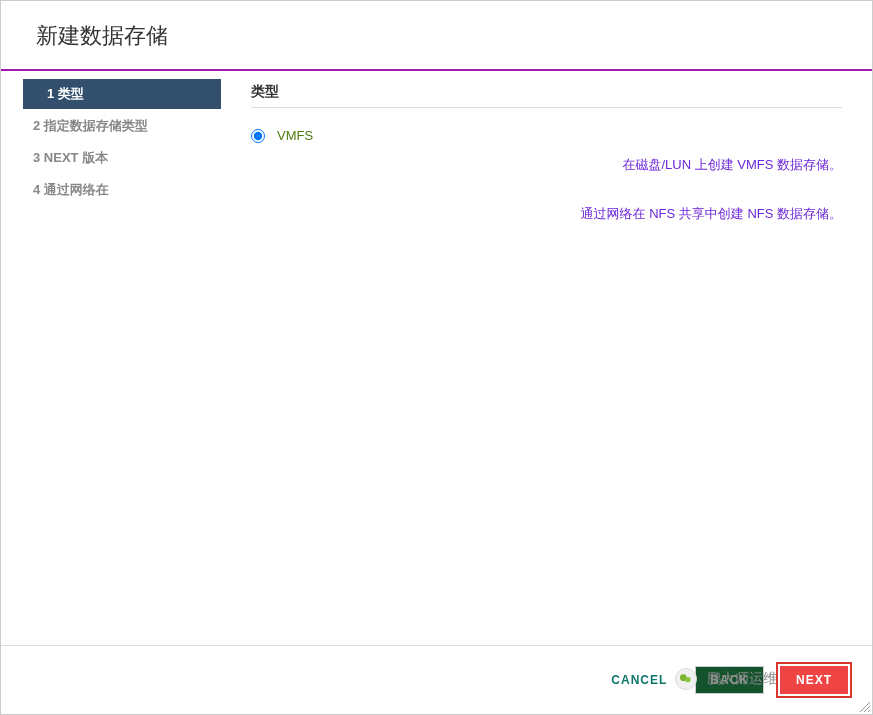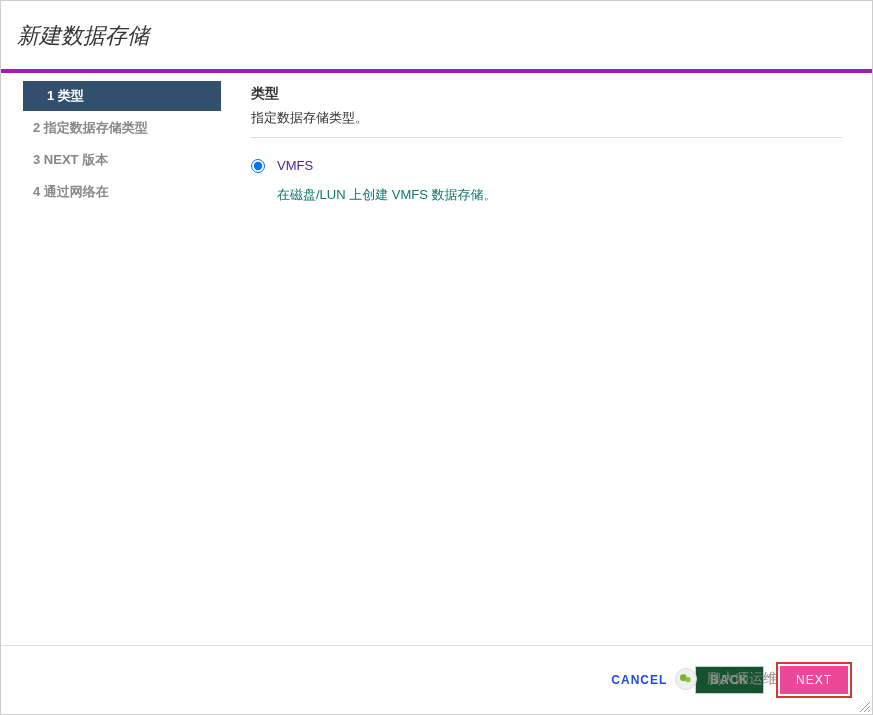--- a/index.html
+++ b/index.html
@@ -9,23 +9,22 @@
     }
     body {
       font-family: "Microsoft YaHei", "PingFang SC", Arial, sans-serif;
       background: #fff;
       width: 873px;
       height: 715px;
       position: relative;
       border: 1px solid #ccc;
     }
     .dialog-header {
-      padding: 20px 25px 18px 16px;
-      border-bottom: 4px solid #a21caf;
-      font-style: italic;
+      padding: 20px 25px 18px 35px;
+      border-bottom: 2px solid #a21caf;
     }
     .dialog-title {
       font-size: 22px;
       font-weight: 300;
       color: #333;
     }
     .dialog-body {
       display: flex;
       height: calc(100% - 130px);
     }
@@ -76,27 +75,28 @@
       margin-bottom: 12px;
     }
     .radio-row input[type="radio"] {
       margin-right: 12px;
       width: 14px;
       height: 14px;
       cursor: pointer;
     }
     .radio-label {
       font-size: 13px;
-      color: #4c1d95;
+      color: #4d7c0f;
     }
     .option-description {
       font-size: 13px;
-      color: #0f766e;
+      color: #6d28d9;
       margin-left: 26px;
       line-height: 1.6;
+      text-align: right;
     }
     .dialog-footer {
       position: absolute;
       bottom: 0;
       left: 0;
       right: 0;
       border-top: 1px solid #ddd;
       padding: 16px 20px;
       display: flex;
       justify-content: flex-end;
@@ -107,39 +107,39 @@
       padding: 8px 16px;
       font-size: 12px;
       font-weight: bold;
       letter-spacing: 1px;
       cursor: pointer;
       border: none;
       background: none;
       text-transform: uppercase;
     }
     .btn-cancel {
-      color: #1d4ed8;
+      color: #0f766e;
     }
     .btn-back {
       color: #999;
       border: 1px solid #ccc;
       background: #14532d;
       padding: 6px 14px;
     }
     .btn-next-wrapper {
       border: 2px solid #d9362d;
       padding: 2px;
       display: inline-block;
     }
     .btn-next-inner {
-      background: #ec4899;
+      background: #ef4444;
       color: #fff;
       padding: 7px 16px;
       font-size: 12px;
-      font-weight: normal;
+      font-weight: bold;
       letter-spacing: 1px;
       border: none;
       cursor: pointer;
     }
     .resize-handle {
       position: absolute;
       bottom: 2px;
       right: 2px;
       width: 12px;
       height: 12px;
@@ -195,32 +195,32 @@
       <span>NEXT 版本</span>
     </div>
     <div class="step-item">
       <span>4</span>
       <span>通过网络在</span>
     </div>
   </div>
 
   <div class="main-content">
     <div class="content-title">类型</div>
-    <div class="content-subtitle">指定数据存储类型。</div>
     <hr class="divider">
 
     <div class="option-group">
       <div class="radio-row">
         <input type="radio" name="dstype" checked="" style="">
         <span class="radio-label">VMFS</span>
       </div>
       <div class="option-description">在磁盘/LUN 上创建 VMFS 数据存储。</div>
     </div>
 
     <div class="option-group">
+      <div class="option-description">通过网络在 NFS 共享中创建 NFS 数据存储。</div>
     </div>
 
   </div>
 </div>
 
 <div class="watermark">
   <span class="watermark-icon">
     <svg width="16" height="16" viewBox="0 0 24 24" fill="#7bb32e">
         <circle cx="8" cy="10" r="5"></circle>
         <circle cx="15" cy="13" r="4" fill="#8ac73c"></circle>

